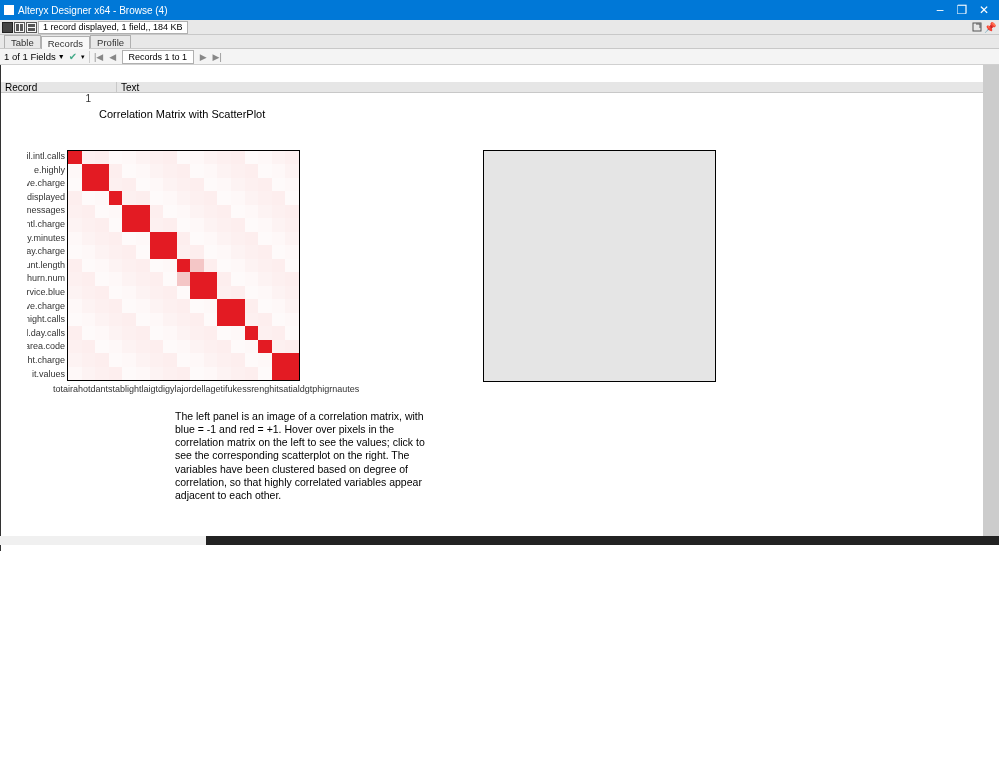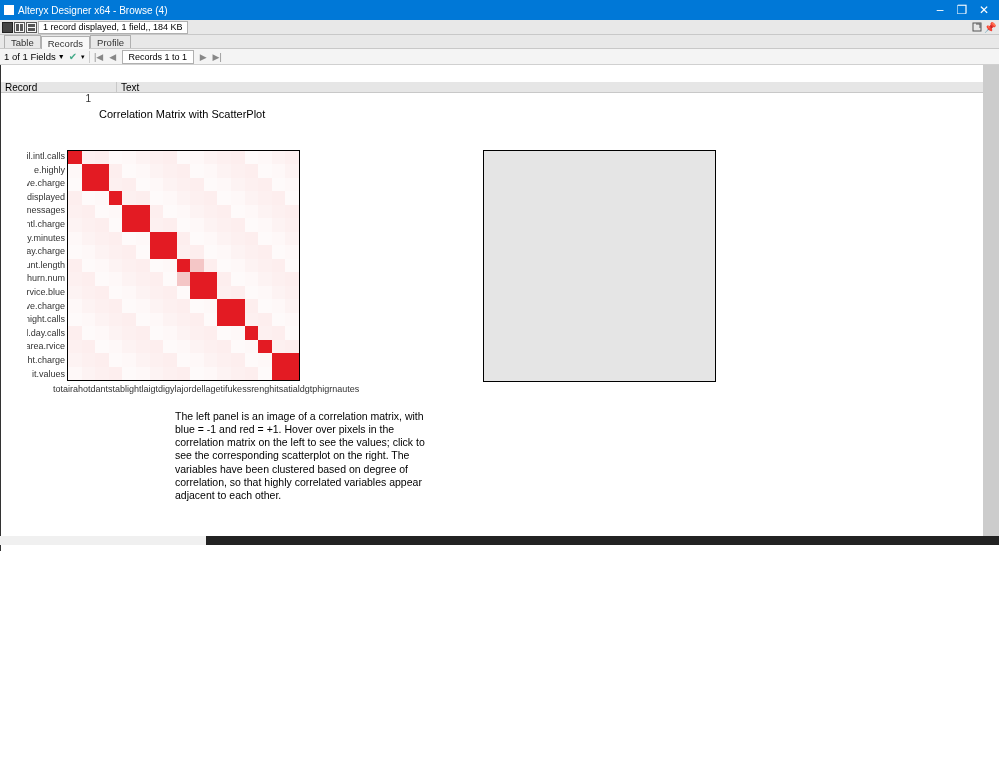--- a/index.html
+++ b/index.html
@@ -324,21 +324,21 @@
             <div class="y-label">tl.messages</div>
             <div class="y-label">intl.charge</div>
             <div class="y-label">y.minutes</div>
             <div class="y-label">ay.charge</div>
             <div class="y-label">unt.length</div>
             <div class="y-label">hurn.num</div>
             <div class="y-label">rvice.blue</div>
             <div class="y-label">l.eve.charge</div>
             <div class="y-label">night.calls</div>
             <div class="y-label">l.day.calls</div>
-            <div class="y-label">area.rvice</div>
+            <div class="y-label">area.code</div>
             <div class="y-label">ht.charge</div>
             <div class="y-label">it.values</div>
           </div>
         <div class="matrix-box">
           <div class="matrix-grid" id="matrix-grid">
               <div class="cell" style="background: rgb(227, 27, 35);"></div>
               <div class="cell" style="background: rgb(253, 240, 240);"></div>
               <div class="cell" style="background: rgb(253, 238, 238);"></div>
               <div class="cell" style="background: rgb(254, 250, 250);"></div>
               <div class="cell" style="background: rgb(254, 248, 248);"></div>

